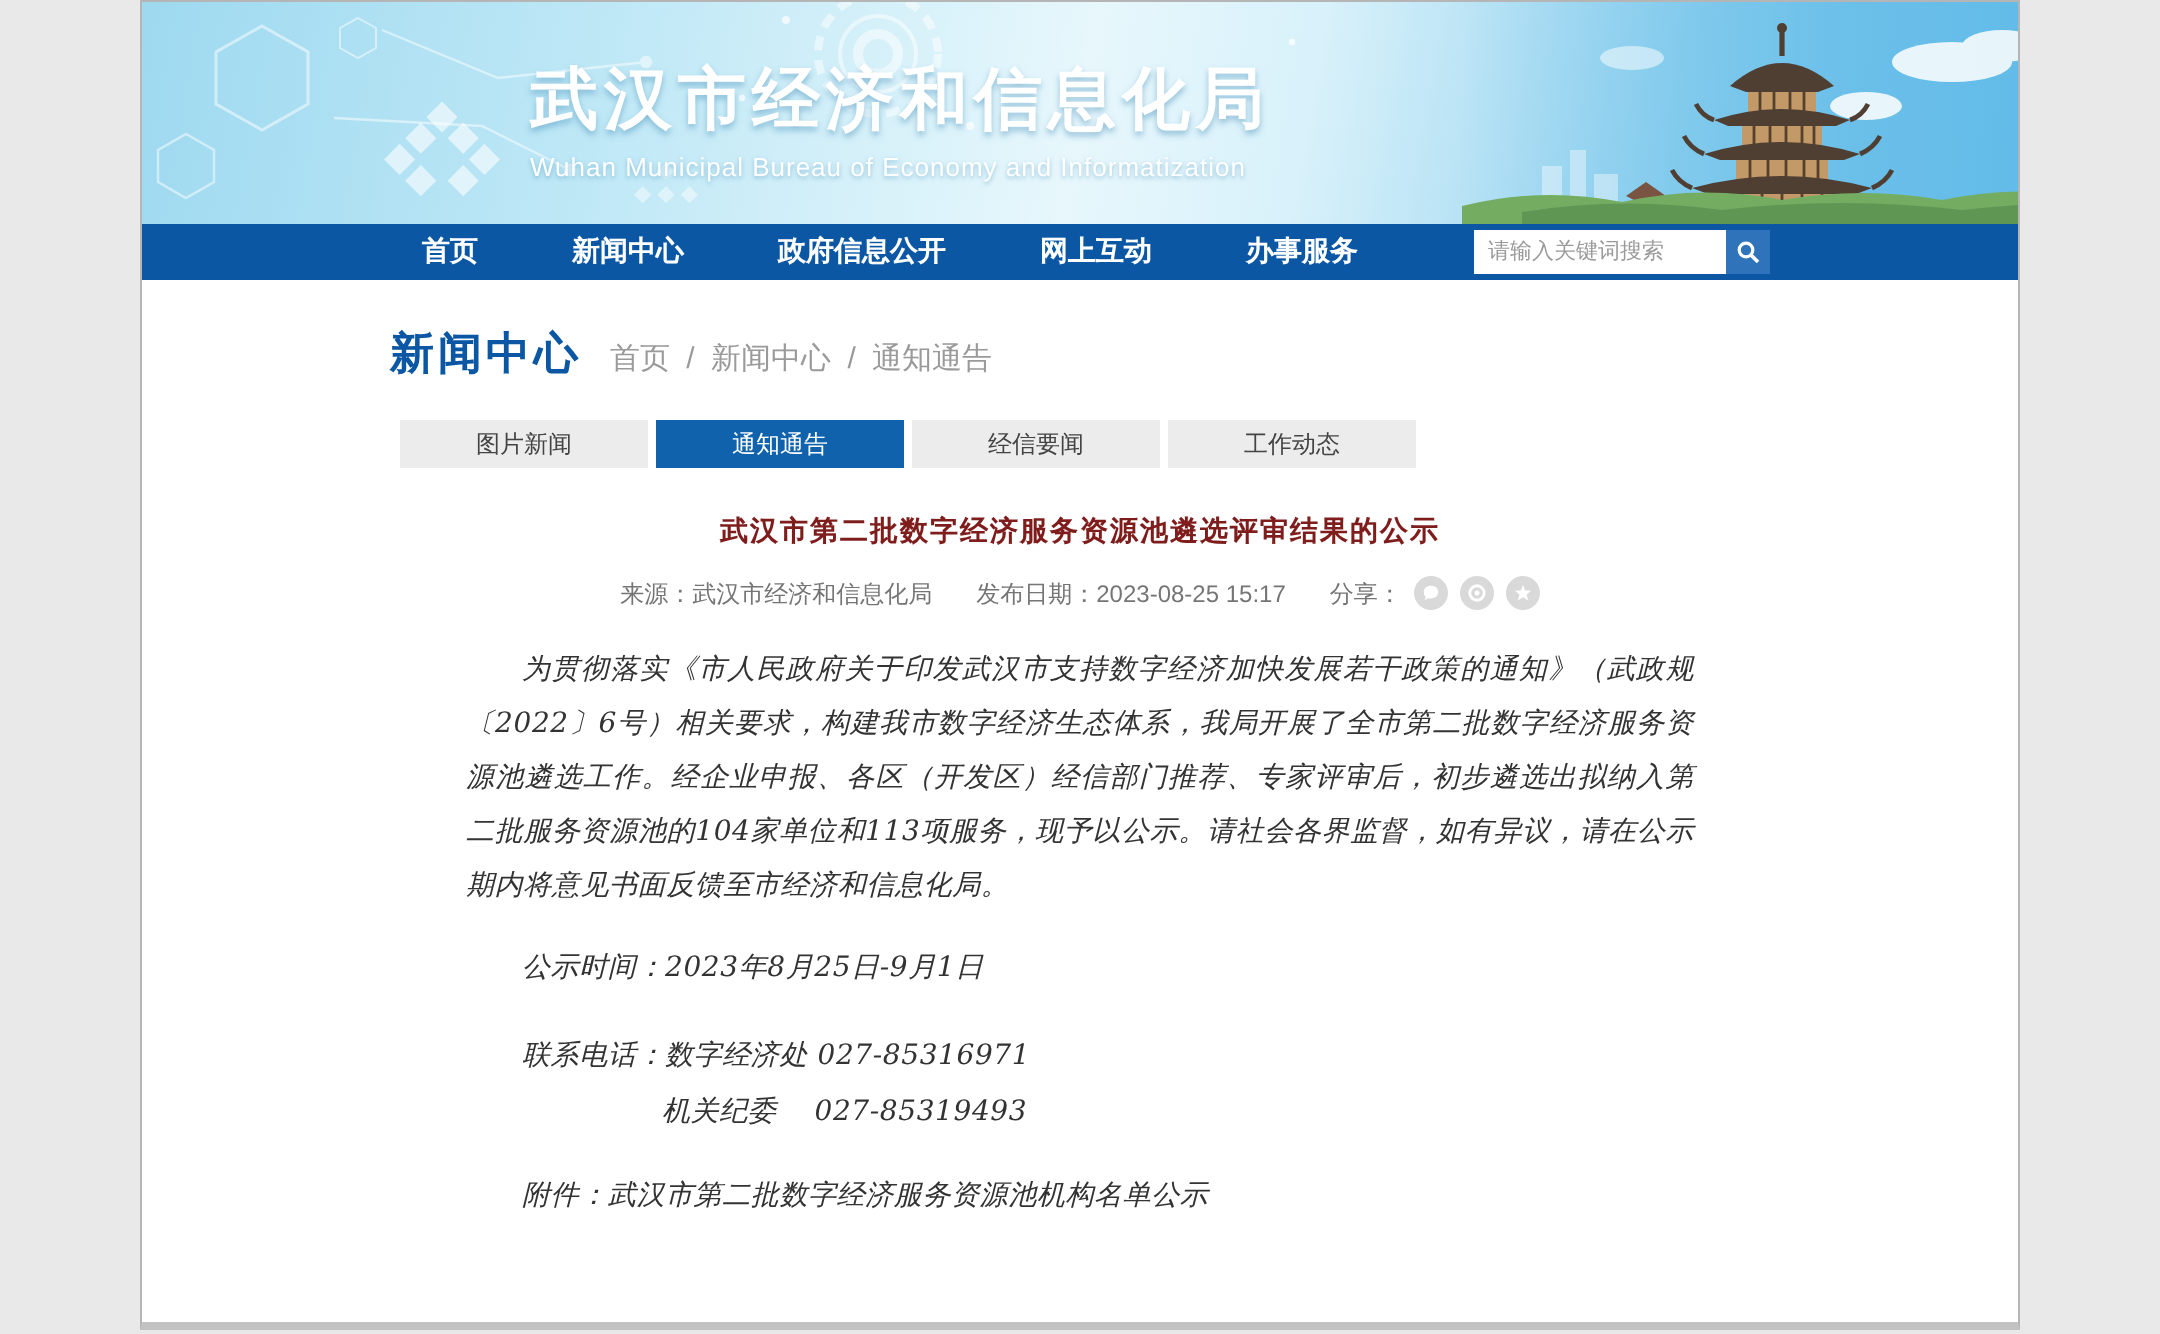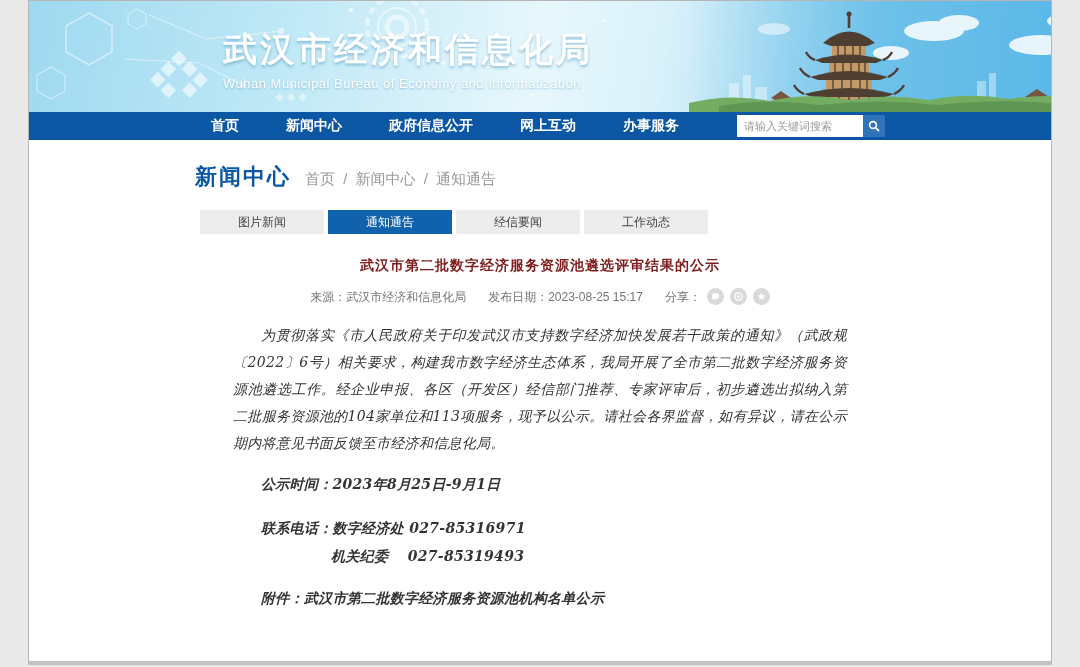--- a/index.html
+++ b/index.html
@@ -1,19 +1,19 @@
 <!DOCTYPE html>
 <html><head>
 <meta charset="utf-8">
 <style>
   * { margin:0; padding:0; box-sizing:border-box; }
   html,body { background:#e9e9e9; }
   body { font-family:"Liberation Sans", sans-serif; }
   .page {
-    width:1024px; height:665px; margin:0 auto; background:#fff;
+    width:940px; height:665px; margin:0 auto; background:#fff;
     border:1px solid #b5b5b5; border-bottom:4px solid #c2c2c2;
     position:relative; overflow:hidden;
   }
   
   .banner {
     height:111px; position:relative; overflow:hidden;
     background:linear-gradient(100deg,#9ed9f0 0%,#bfe8f6 25%,#e7f7fc 50%,#d8f1fa 62%,#8fd0ee 82%,#79c6ec 100%);
   }
   .banner svg.art { position:absolute; left:0; top:0; }
   .banner-text { position:absolute; left:194px; top:26px; z-index:3; }
@@ -68,21 +68,21 @@
   .share-ic {
     width:17px; height:17px; border-radius:50%; background:#d9d9d9;
     display:inline-flex; align-items:center; justify-content:center;
     margin-left:6px; cursor:pointer;
   }
   .article-body {
     padding:0 38px; font-family:"DejaVu Serif", serif; font-style:italic;
     font-size:14px; color:#333;
   }
   .p-main { margin-top:16px; line-height:27px; text-indent:2em; text-align:justify; letter-spacing:.3px; }
-  .p-line { line-height:27px; text-indent:2em; letter-spacing:.3px;font-weight:bold; }
+  .p-line { line-height:27px; text-indent:2em; letter-spacing:.3px; }
   .p-time { margin-top:14px; }
   .p-phone { margin-top:17px; }
   .p-phone2 { margin-top:1px; text-indent:7em; }
   .p-attach { margin-top:15px; }
   .p-attach .attach-link { cursor:pointer; }
   .signature { margin-top:44px; text-align:right; line-height:27px; }
 </style>
 </head>
 <body>
 

